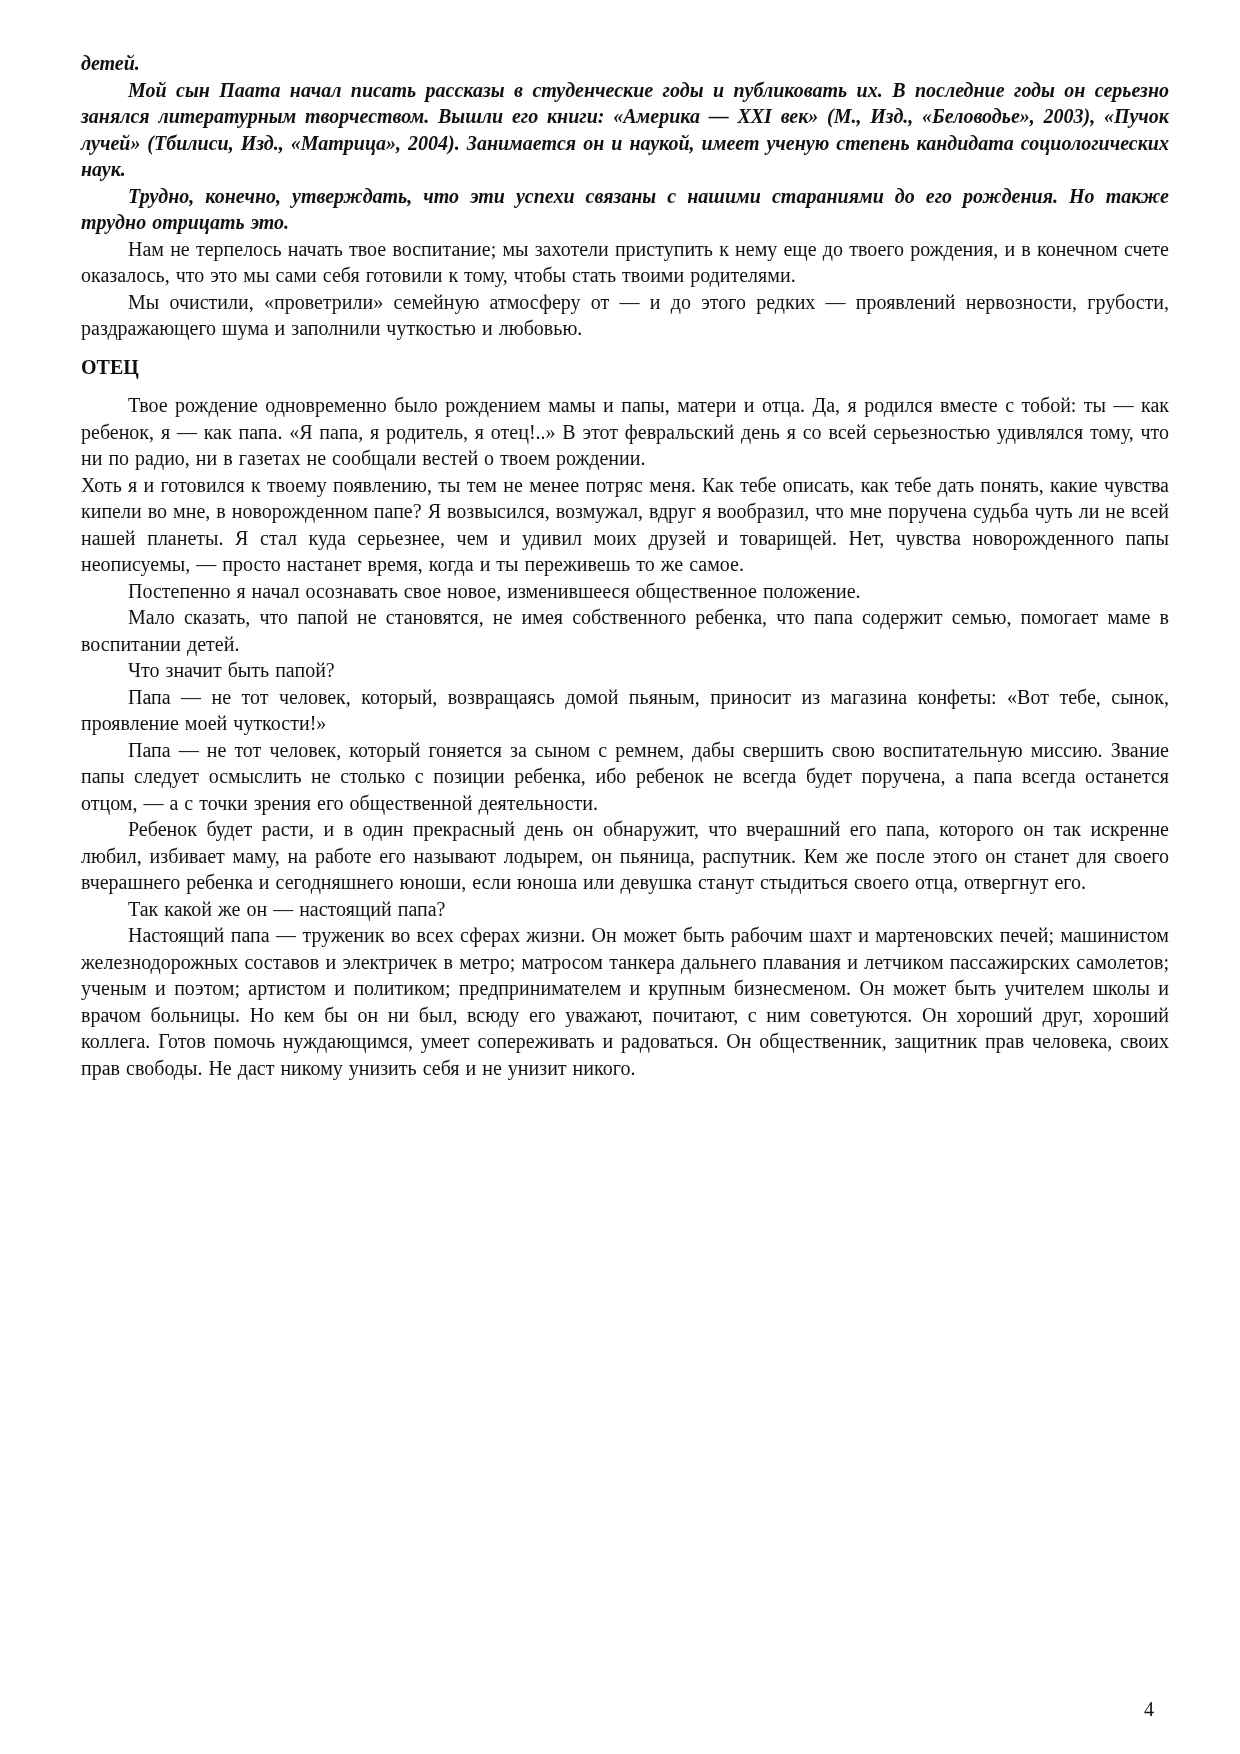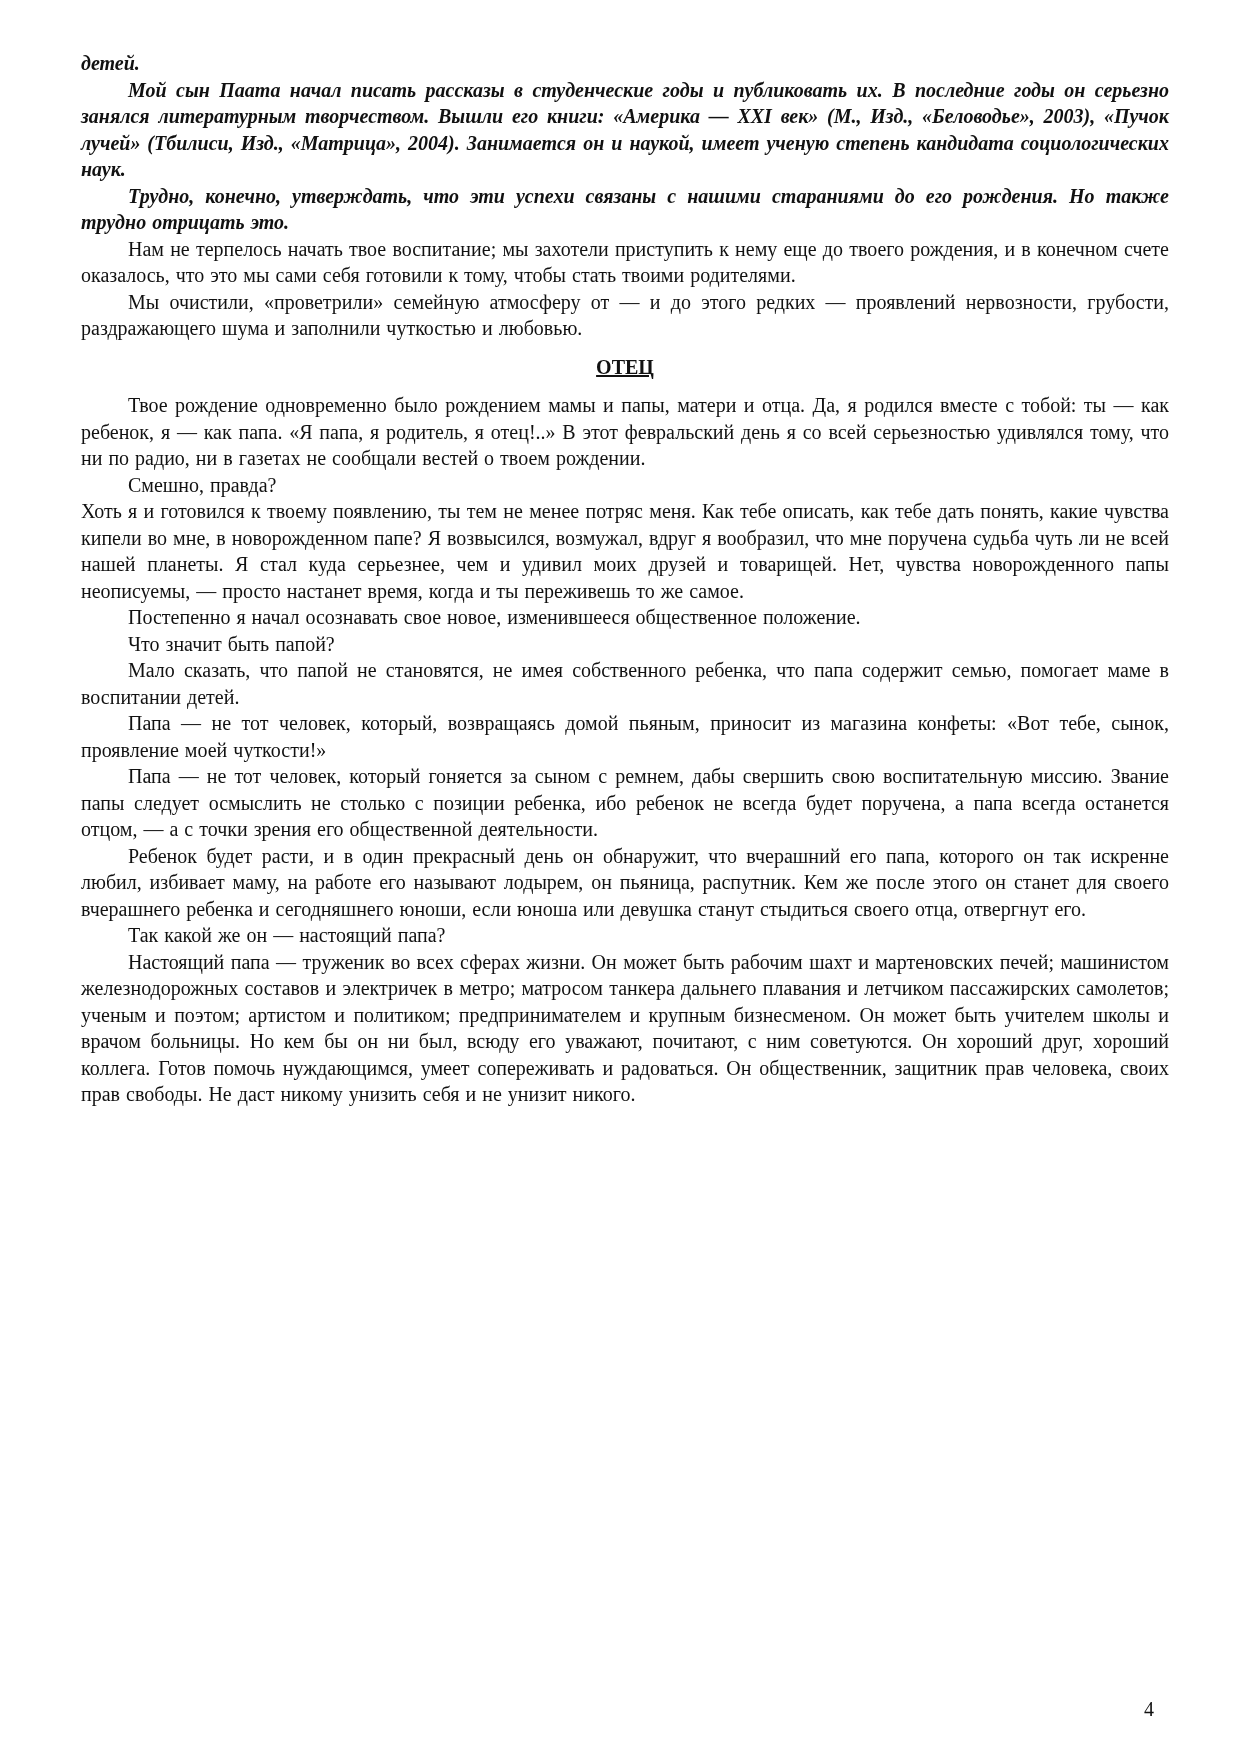--- a/index.html
+++ b/index.html
@@ -30,25 +30,23 @@
     word-spacing: 1px;
   }
   p.para.indent {
     text-indent: 47px;
   }
   p.para.italic {
     font-style: italic;
     font-weight: bold;
   }
   p.para.heading {
-    text-align: center;
     font-weight: bold;
     text-indent: 0;
     margin: 12px 0 12px 0;
-    text-decoration: underline;
   }
   p.para.jlast {
     text-align-last: justify;
   }
   .page-number {
     position: absolute;
     right: 86px;
     bottom: 32px;
     font-size: 20px;
     line-height: 26px;
@@ -61,25 +59,24 @@
 
 <div class="page">
   <div class="text-body">
       <p class="para italic">детей.</p>
       <p class="para italic indent">Мой сын Паата начал писать рассказы в студенческие годы и публиковать их. В последние годы он серьезно занялся литературным творчеством. Вышли его книги: «Америка — XXI век» (М., Изд., «Беловодье», 2003), «Пучок лучей» (Тбилиси, Изд., «Матрица», 2004). Занимается он и наукой, имеет ученую степень кандидата социологических наук.</p>
       <p class="para italic indent">Трудно, конечно, утверждать, что эти успехи связаны с нашими стараниями до его рождения. Но также трудно отрицать это.</p>
       <p class="para normal indent">Нам не терпелось начать твое воспитание; мы захотели приступить к нему еще до твоего рождения, и в конечном счете оказалось, что это мы сами себя готовили к тому, чтобы стать твоими родителями.</p>
       <p class="para normal indent">Мы очистили, «проветрили» семейную атмосферу от — и до этого редких — проявлений нервозности, грубости, раздражающего шума и заполнили чуткостью и любовью.</p>
       <p class="para heading">ОТЕЦ</p>
       <p class="para normal indent">Твое рождение одновременно было рождением мамы и папы, матери и отца. Да, я родился вместе с тобой: ты — как ребенок, я — как папа. «Я папа, я родитель, я отец!..» В этот февральский день я со всей серьезностью удивлялся тому, что ни по радио, ни в газетах не сообщали вестей о твоем рождении.</p>
-      <p class="para normal indent">Смешно, правда?</p>
       <p class="para normal">Хоть я и готовился к твоему появлению, ты тем не менее потряс меня. Как тебе описать, как тебе дать понять, какие чувства кипели во мне, в новорожденном папе? Я возвысился, возмужал, вдруг я вообразил, что мне поручена судьба чуть ли не всей нашей планеты. Я стал куда серьезнее, чем и удивил моих друзей и товарищей. Нет, чувства новорожденного папы неописуемы, — просто настанет время, когда и ты переживешь то же самое.</p>
       <p class="para normal indent">Постепенно я начал осознавать свое новое, изменившееся общественное положение.</p>
+      <p class="para normal indent">Мало сказать, что папой не становятся, не имея собственного ребенка, что папа содержит семью, помогает маме в воспитании детей.</p>
       <p class="para normal indent">Что значит быть папой?</p>
-      <p class="para normal indent">Мало сказать, что папой не становятся, не имея собственного ребенка, что папа содержит семью, помогает маме в воспитании детей.</p>
       <p class="para normal indent">Папа — не тот человек, который, возвращаясь домой пьяным, приносит из магазина конфеты: «Вот тебе, сынок, проявление моей чуткости!»</p>
       <p class="para normal indent">Папа — не тот человек, который гоняется за сыном с ремнем, дабы свершить свою воспитательную миссию. Звание папы следует осмыслить не столько с позиции ребенка, ибо ребенок не всегда будет поручена, а папа всегда останется отцом, — а с точки зрения его общественной деятельности.</p>
       <p class="para normal indent">Ребенок будет расти, и в один прекрасный день он обнаружит, что вчерашний его папа, которого он так искренне любил, избивает маму, на работе его называют лодырем, он пьяница, распутник. Кем же после этого он станет для своего вчерашнего ребенка и сегодняшнего юноши, если юноша или девушка станут стыдиться своего отца, отвергнут его.</p>
       <p class="para normal indent">Так какой же он — настоящий папа?</p>
       <p class="para normal indent">Настоящий папа — труженик во всех сферах жизни. Он может быть рабочим шахт и мартеновских печей; машинистом железнодорожных составов и электричек в метро; матросом танкера дальнего плавания и летчиком пассажирских самолетов; ученым и поэтом; артистом и политиком; предпринимателем и крупным бизнесменом. Он может быть учителем школы и врачом больницы. Но кем бы он ни был, всюду его уважают, почитают, с ним советуются. Он хороший друг, хороший коллега. Готов помочь нуждающимся, умеет сопереживать и радоваться. Он общественник, защитник прав человека, своих прав свободы. Не даст никому унизить себя и не унизит никого.</p>
     </div>
   <div class="page-number">4</div>
 </div>
 
 </body></html>

